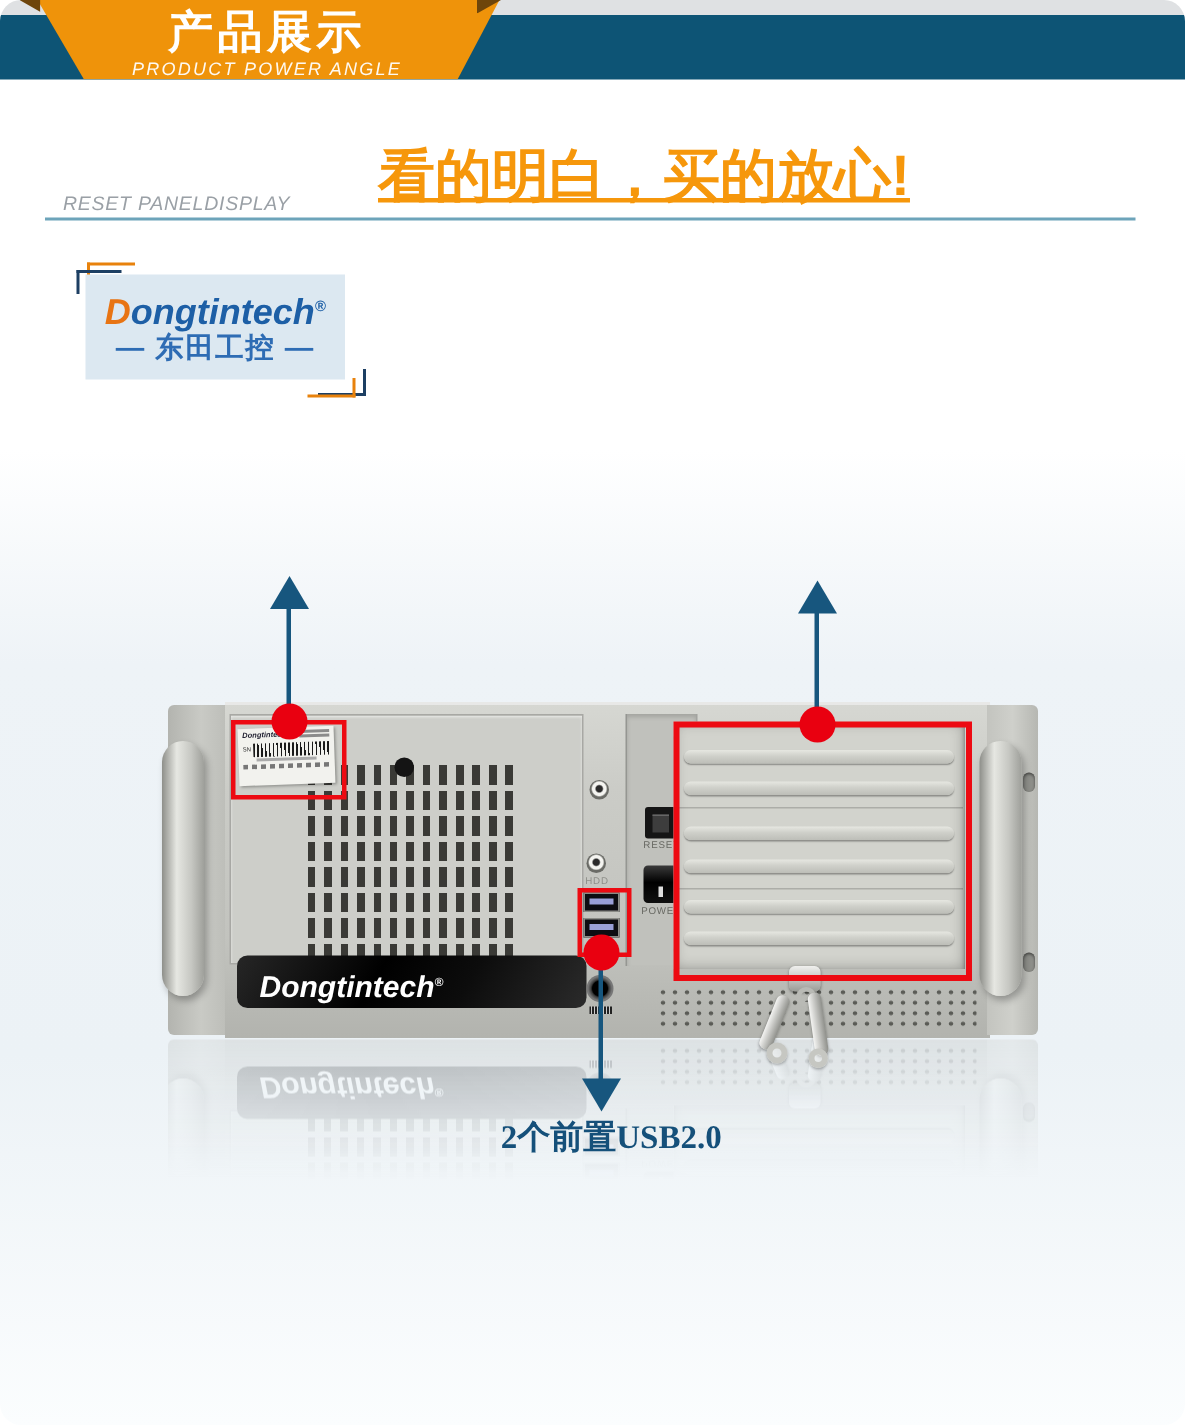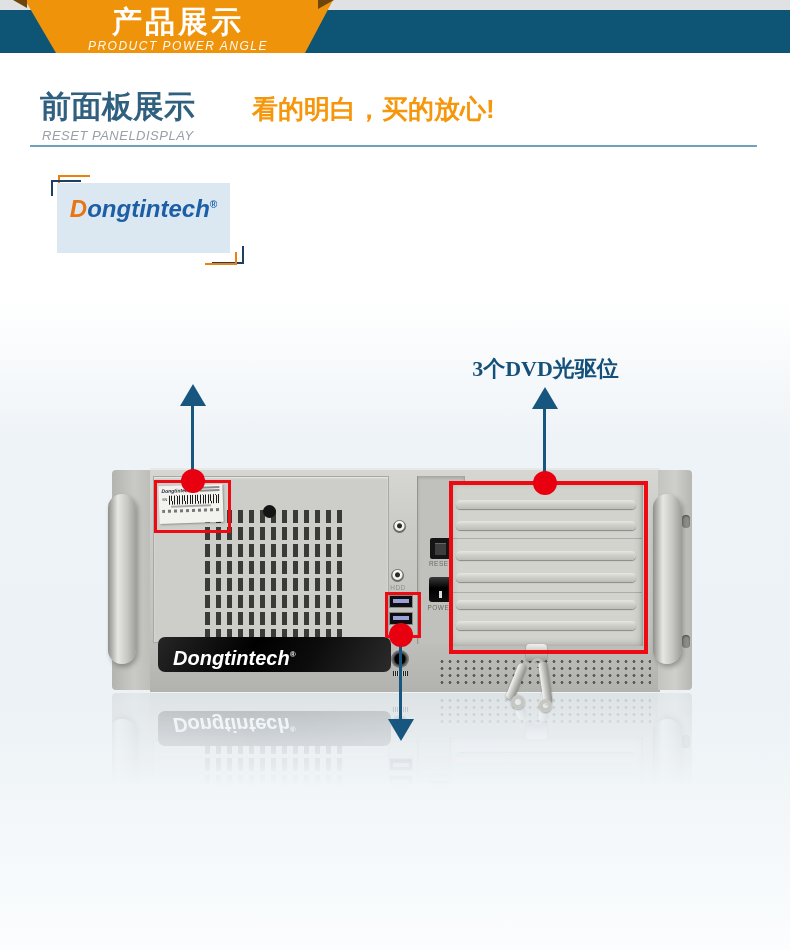--- a/index.html
+++ b/index.html
@@ -1,17 +1,17 @@
 <!DOCTYPE html>
 <html><head>
 <meta charset="utf-8">
 <style>
   html,body{margin:0;padding:0;background:#fff;}
   #page{position:relative;width:790px;height:950px;margin:0 auto;overflow:hidden;
-        font-family:"Liberation Sans",sans-serif;background:#fff;}
+        font-family:"Liberation Sans",sans-serif;background:#fff;border-radius:14px;}
   .a{position:absolute;}
 
   
   .bg-wash{left:0;top:300px;width:790px;height:650px;
     background:linear-gradient(180deg,rgba(238,243,247,0) 0%,#eef3f7 22%,#ecf2f6 62%,#fbfdfe 100%);}
 
   
   .gray-strip{left:0;top:0;width:790px;height:10px;background:#dfe1e3;}
   .blue-bar{left:0;top:10px;width:790px;height:43px;background:#0d5475;}
   .ribbon{left:0;top:0;width:360px;height:53px;background:#ef930a;
@@ -21,21 +21,21 @@
     clip-path:polygon(0 0,100% 0,100% 100%);}
   .fold-r{left:318px;top:0;width:16px;height:9px;background:#6e450b;
     clip-path:polygon(0 0,100% 0,0 100%);}
   .ban-text{left:53px;top:7px;width:250px;text-align:center;color:#fff;}
   .ban-title{font-size:30px;font-weight:bold;letter-spacing:3px;line-height:30px;}
   .ban-sub{margin-top:2px;font-size:12px;font-style:italic;letter-spacing:1.5px;opacity:.95;}
 
   
   .sec-title{left:40px;top:86px;font-size:31px;font-weight:bold;color:#30607f;}
   .sec-sub{left:42px;top:128px;font-size:13px;font-style:italic;color:#9aa0a6;letter-spacing:.5px;}
-  .sec-tag{left:252px;top:92px;font-size:26px;font-weight:bold;color:#f6970b;white-space:nowrap;}
+  .sec-tag{left:252px;top:92px;font-size:38px;font-weight:bold;color:#f6970b;white-space:nowrap;text-decoration:underline;}
   .divider{left:30px;top:145px;width:727px;height:2px;background:#6da4ba;}
 
   
   .lg-box{left:57px;top:183px;width:173px;height:70px;background:#dce8f1;text-align:center;}
   .lg-brand{margin-top:9px;font-size:24px;font-weight:bold;font-style:italic;color:#1d5fa6;line-height:26px;}
   .lg-brand .init{color:#e87413;}
   .lg-brand .reg{font-size:10px;vertical-align:super;}
   .lg-cn{font-size:19px;font-weight:bold;color:#2e6cb4;letter-spacing:1px;line-height:22px;}
   .brk{border:0 solid transparent;}
   .brk-tl-n{left:51px;top:180px;width:28px;height:14px;border-left:2px solid #1d3f63;border-top:2px solid #1d3f63;}
@@ -136,42 +136,42 @@
   <div class="a gray-strip"></div>
   <div class="a blue-bar"></div>
   <div class="a ribbon"></div>
   <div class="a fold-l"></div>
   <div class="a fold-r"></div>
   <div class="a ban-text">
     <div class="ban-title">产品展示</div>
     <div class="ban-sub">PRODUCT POWER ANGLE</div>
   </div>
 
-  <div class="a sec-title">前面板展示</div>
   <div class="a sec-sub">RESET PANELDISPLAY</div>
   <div class="a sec-tag">看的明白，买的放心!</div>
   <div class="a divider"></div>
 
   <div class="a brk brk-tl-o"></div>
   <div class="a brk brk-tl-n"></div>
   <div class="a lg-box">
     <div class="lg-brand"><span class="init">D</span><span>ongtintech</span><span class="reg">®</span></div>
+    <div class="lg-cn"><span>—</span> <span>东田工控</span> <span>—</span></div>
   </div>
   <div class="a brk brk-br-n"></div>
   <div class="a brk brk-br-o"></div>
 
   <div class="a head-up" style="left:180px;top:384px;"></div>
   <div class="a stem" style="left:191px;top:404px;height:77px;"></div>
 
-  <div class="a callout co-dvd">3个DVD光驱位</div>
   <div class="a head-up" style="left:532px;top:387px;"></div>
   <div class="a stem" style="left:543px;top:407px;height:77px;"></div>
 
   <div class="a stem" style="left:399px;top:646px;height:74px;"></div>
   <div class="a head-down" style="left:388px;top:719px;"></div>
+  <div class="a callout co-usb">2个前置USB2.0</div>
 
   <div class="a" id="chassis">
     <div class="a ear-l"></div>
     <div class="a ear-hole" style="left:6px;top:85px;"></div>
     <div class="a ear-hole" style="left:6px;top:172px;"></div>
     <div class="a face"></div>
     <div class="a ear-r"></div>
     <div class="a ear-hole" style="left:570px;top:47px;"></div>
     <div class="a ear-hole" style="left:570px;top:167px;"></div>
     <div class="a handle" style="left:-4px;"></div>

